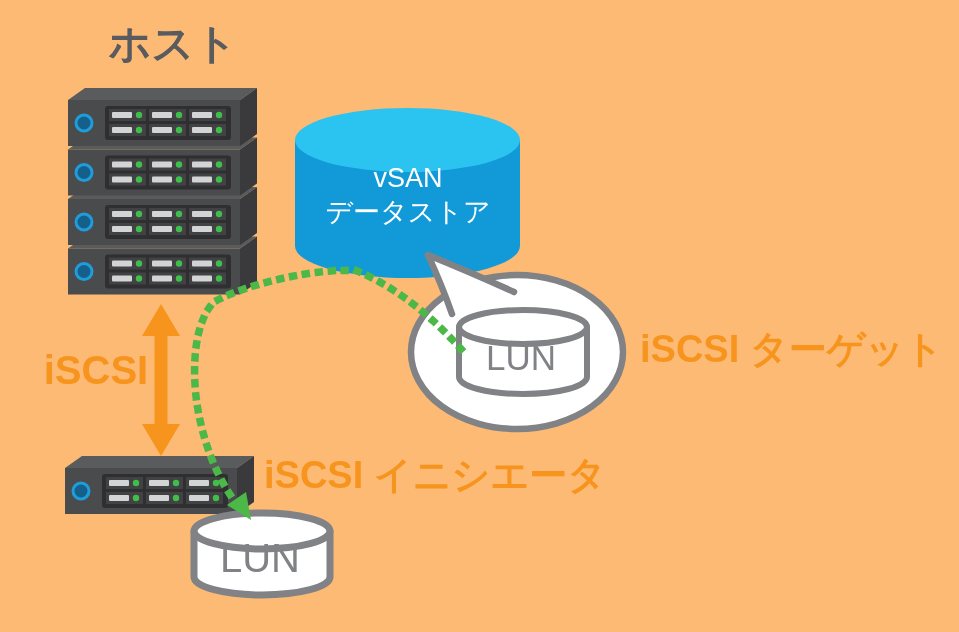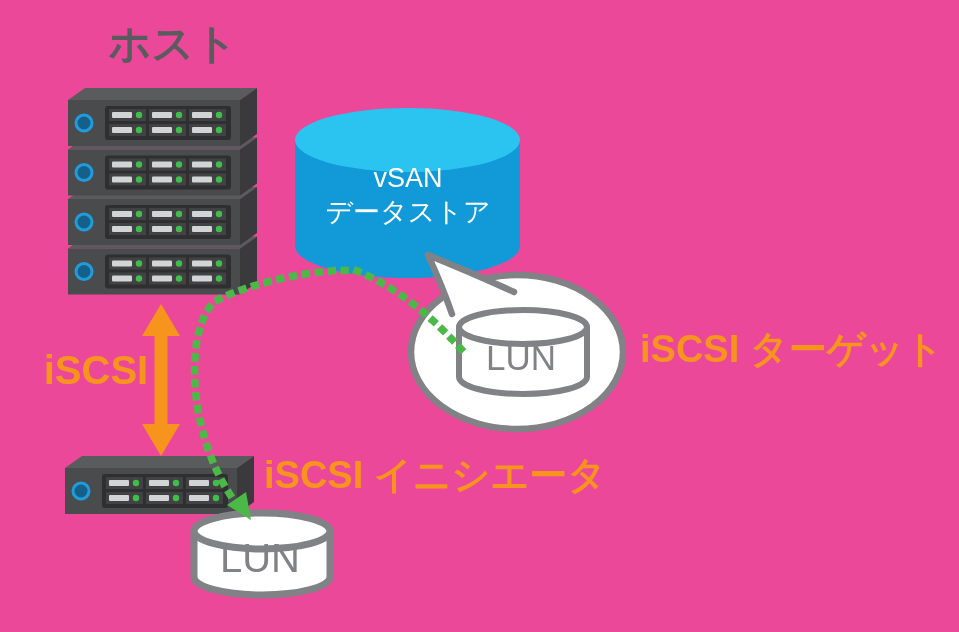--- a/index.html
+++ b/index.html
@@ -1,16 +1,16 @@
 <!DOCTYPE html>
 <html><head>
 <meta charset="utf-8">
 <style>
   html,body{margin:0;padding:0;background:#ffffff;}
-  .canvas{position:relative;width:959px;height:632px;background:#ec4899;overflow:hidden;
+  .canvas{position:relative;width:959px;height:632px;background:#fdba74;overflow:hidden;
           font-family:"Liberation Sans", sans-serif;}
   svg text{font-family:"Liberation Sans", sans-serif;}
   .jp-bold{font-weight:bold;}
 </style>
 </head>
 <body>
 
 <div class="canvas">
 <svg width="959" height="632" viewBox="0 0 959 632" xmlns="http://www.w3.org/2000/svg">
 

